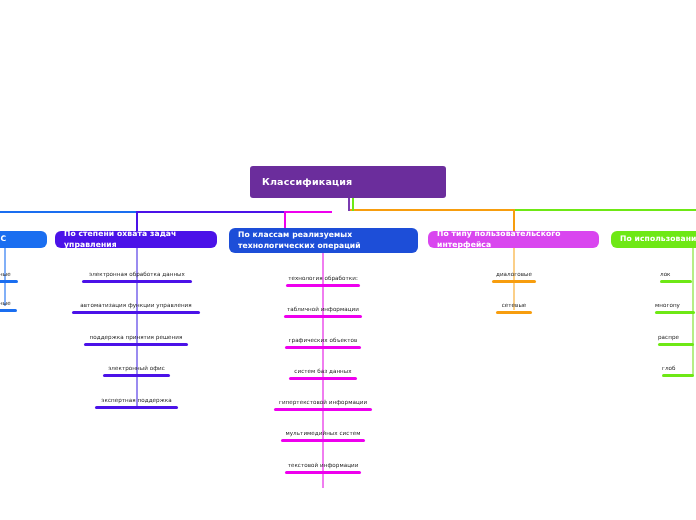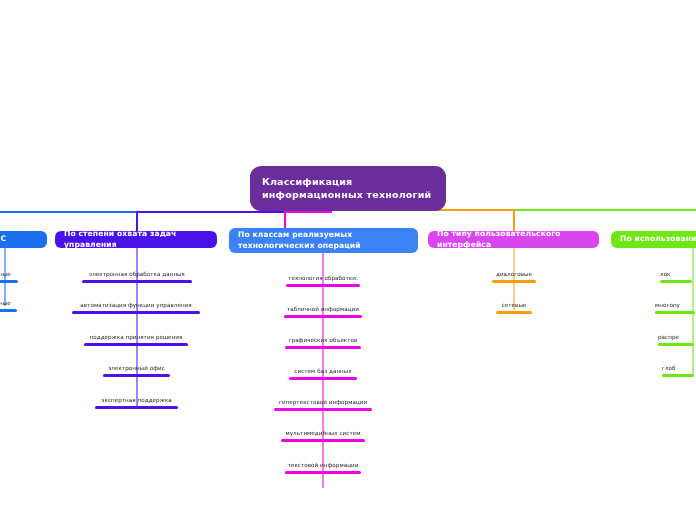--- a/index.html
+++ b/index.html
@@ -14,21 +14,21 @@
     position: relative;
     width: 696px;
     height: 520px;
     overflow: hidden;
     background: #ffffff;
   }
   
   .root-node {
     position: absolute;
     box-sizing: border-box;
-    border-radius: 11px;
+    border-radius: 3px;
     padding: 9px 12px 10px 12px;
     color: #ffffff;
     font-weight: bold;
     font-size: 9.5px;
     line-height: 13px;
     letter-spacing: 0.2px;
   }
   
   .l2-node {
     position: absolute;
@@ -88,32 +88,31 @@
   <div class="conn-h" style="left:350px; top:209px; width:165px; background:#f79d0e;"></div>
 
   <div class="conn-v" style="left:136px; top:211px; height:20px; background:#4b12e8;"></div>
   <div class="conn-v" style="left:284px; top:211px; height:20px; background:#ee00ee;"></div>
   <div class="conn-v" style="left:513px; top:209px; height:22px; background:#f79d0e;"></div>
   <div class="conn-v" style="left:352px; top:198px; height:13px; background:#6ee815;"></div>
   <div class="conn-v" style="left:348px; top:198px; height:13px; background:#7a3bb0;"></div>
 
   <div class="root-node" style="left:250px; top:166px; width:196px; background:#6b2d9c;">
     <div>Классификация</div>
-    <div>информационных технологий</div>
   </div>
 
   <div class="l2-node" style="left:-48px; top:231px; width:95px; height:17px; background:#1a6ef0;">
     <span>ции в АИС</span>
   </div>
 
   <div class="l2-node" style="left:55px; top:231px; width:162px; height:17px; background:#4b12e8; justify-content:center;">
     <span>По степени охвата задач управления</span>
   </div>
 
-  <div class="l2-node" style="left:229px; top:228px; width:189px; height:25px; background:#3b82f6;">
+  <div class="l2-node" style="left:229px; top:228px; width:189px; height:25px; background:#1d4ed8;">
     <span>По классам реализуемых
 технологических операций</span>
   </div>
 
   <div class="l2-node" style="left:428px; top:231px; width:171px; height:17px; background:#d946ef; justify-content:center;">
     <span>По типу пользовательского интерфейса</span>
   </div>
 
   <div class="l2-node" style="left:611px; top:231px; width:110px; height:17px; background:#6ee815; justify-content:flex-start;">
     <span>По использованию</span>

